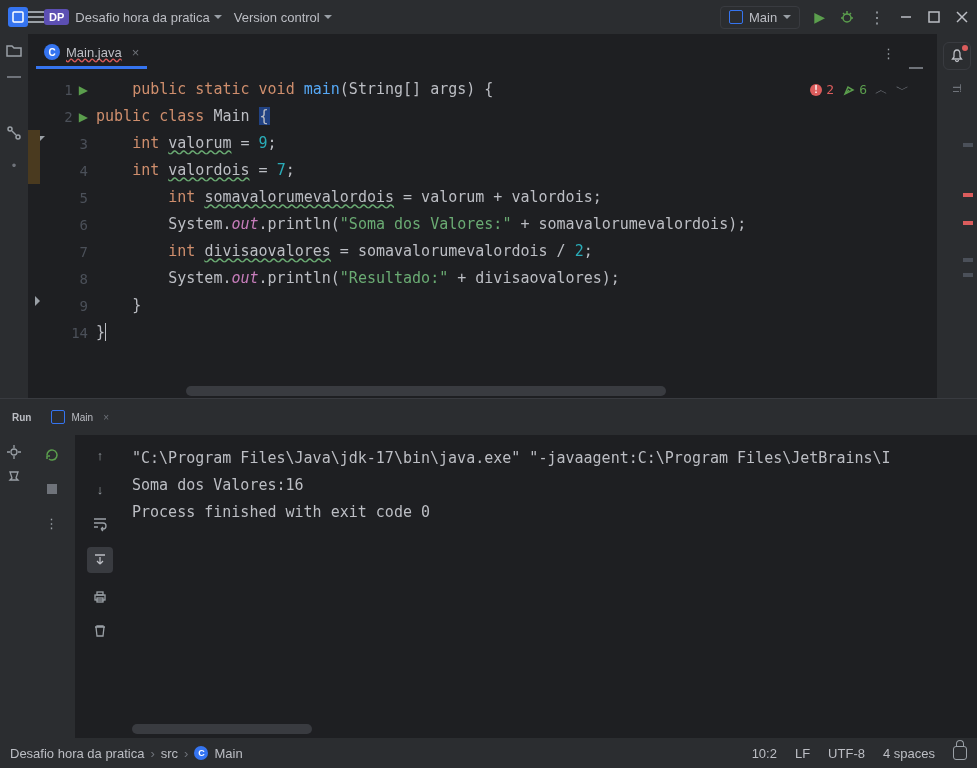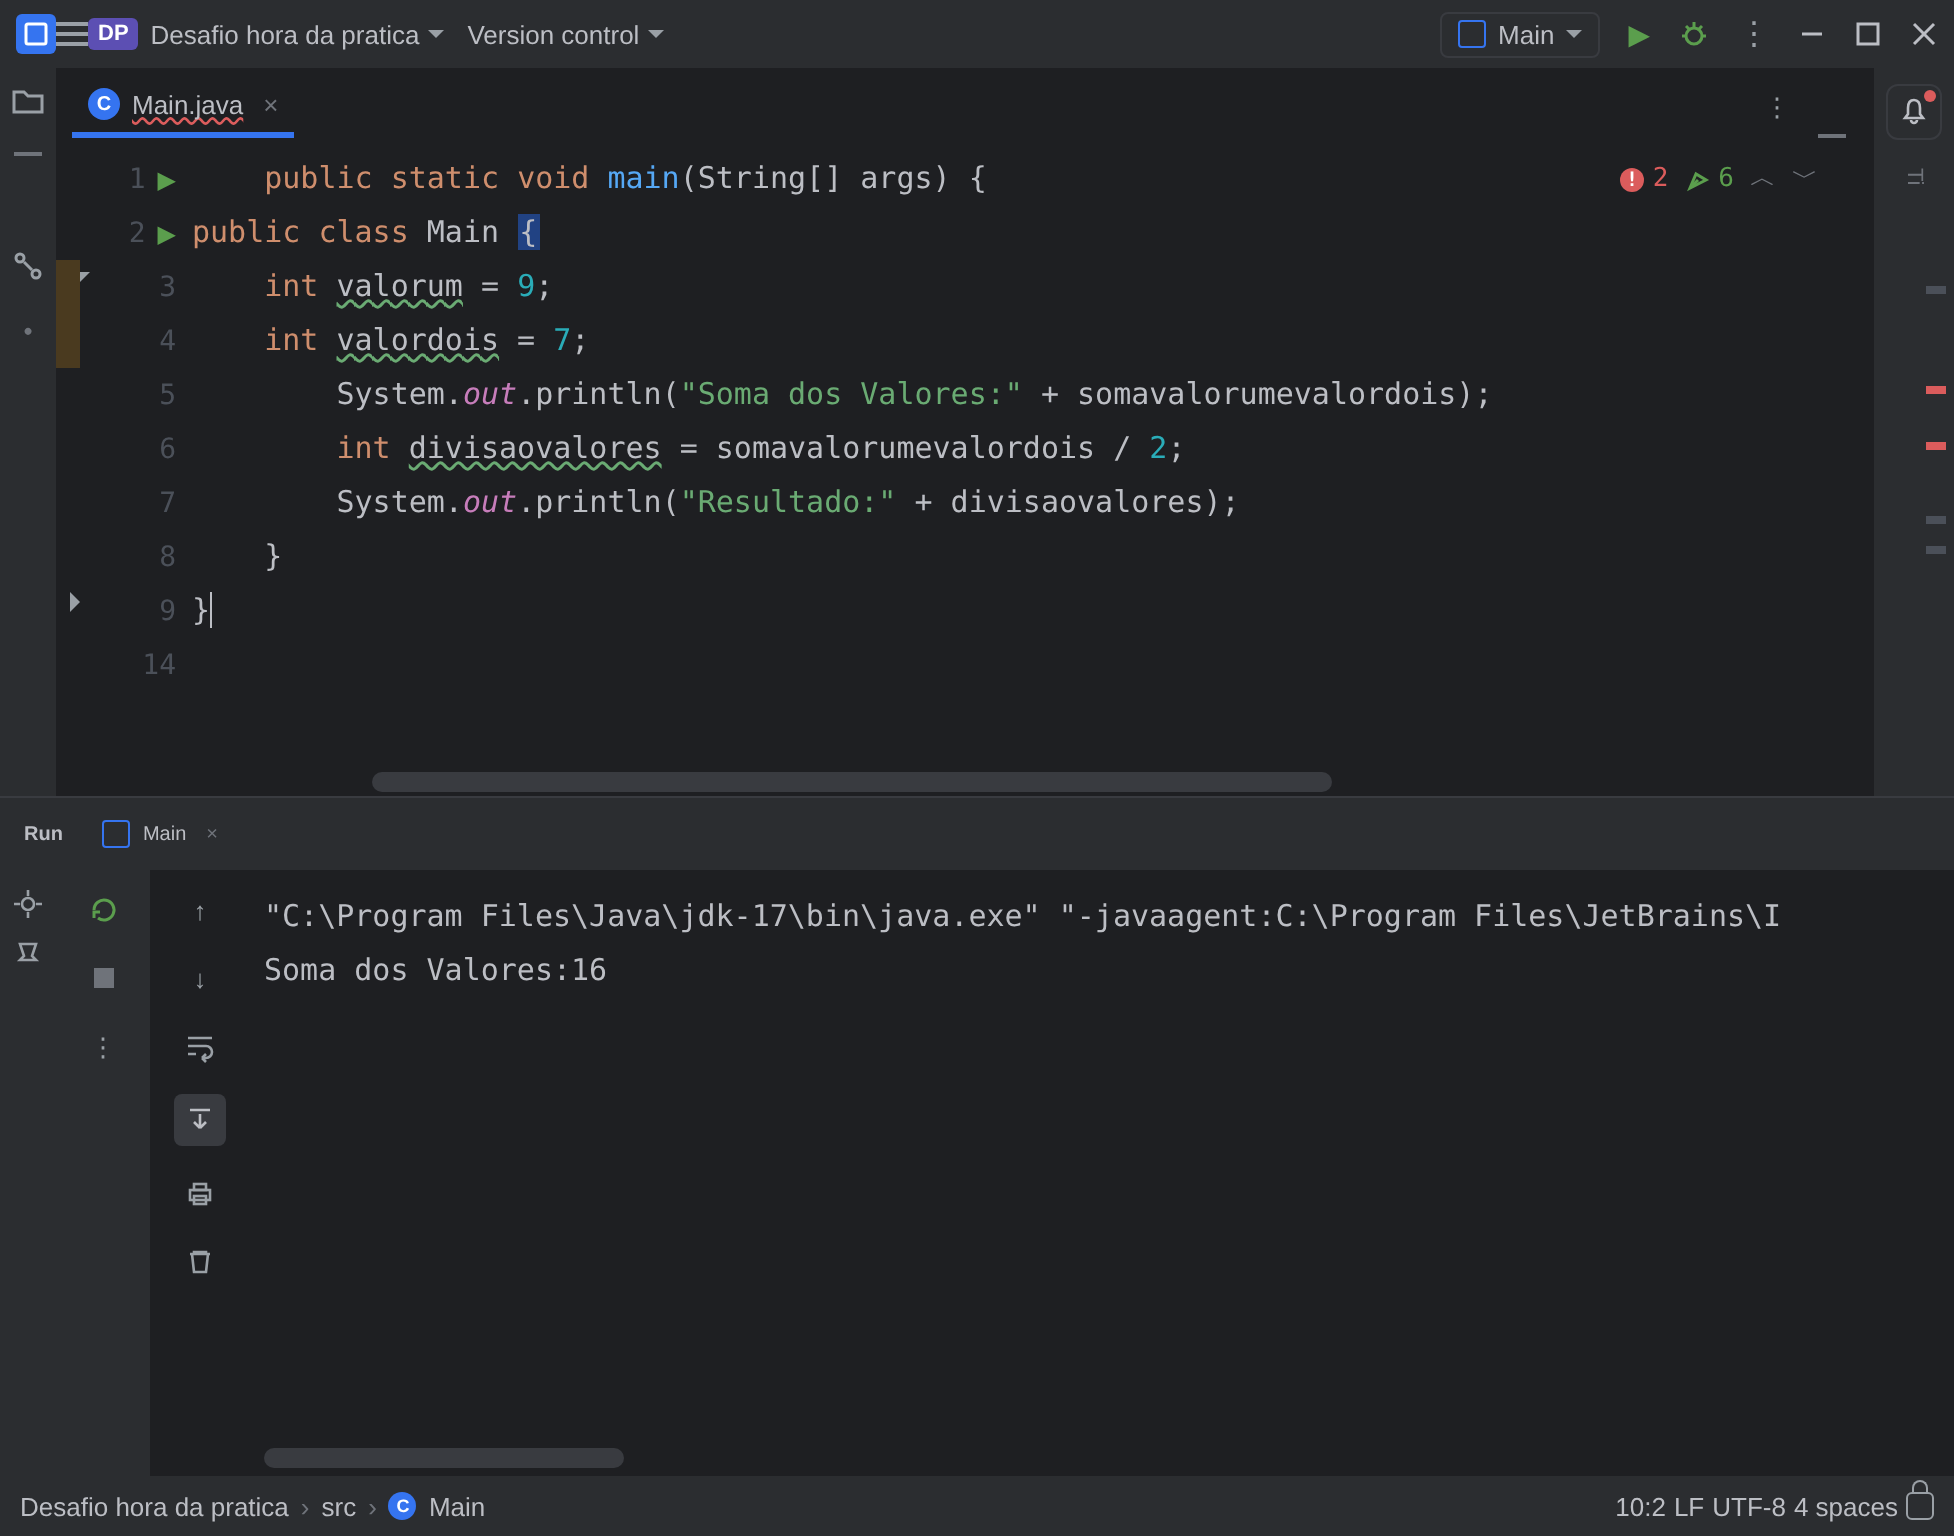--- a/index.html
+++ b/index.html
@@ -67,21 +67,21 @@
 .run-left{width:28px;background:#2b2d30}
 .run-tools{width:48px;background:#2b2d30;display:flex;flex-direction:column;align-items:center;padding-top:10px;gap:14px;border-right:1px solid #1e1f22}
 .tool-ic{width:20px;height:20px;color:#9aa0a6;cursor:pointer;display:flex;align-items:center;justify-content:center}
 .run-tools2{width:48px;display:flex;flex-direction:column;align-items:center;padding-top:10px;gap:14px}
 .console{flex:1;padding:10px 8px;font-family:'Consolas',monospace;font-size:15px;line-height:27px;overflow:hidden;position:relative}
 .console-line{white-space:pre;color:#bcbec4}
 .console-scroll{position:absolute;bottom:4px;left:8px;width:180px;height:10px;background:#393b40;border-radius:5px}
 .statusbar{height:30px;background:#2b2d30;display:flex;align-items:center;padding:0 10px;font-size:13px;gap:8px}
 .crumb{display:flex;align-items:center;gap:6px}
 .crumb-sep{color:#6f737a}
-.sb-right{margin-left:auto;display:flex;align-items:center;gap:4px}
+.sb-right{margin-left:auto;display:flex;align-items:center;gap:18px}
 .lock-ic{width:14px;height:14px;border:1.5px solid #9aa0a6;border-radius:3px;position:relative}
 .lock-ic:before{content:'';position:absolute;top:-7px;left:2px;width:6px;height:6px;border:1.5px solid #9aa0a6;border-bottom:none;border-radius:6px 6px 0 0}
 .tfile-ic{width:14px;height:14px;border:1px solid #9aa0a6;border-radius:2px}
 svg{display:block}
 .highlight-line{position:absolute;left:0;width:12px;height:27px;background:#4a3a1f}
 </style>
 </head>
 <body>
 
 <div class="titlebar">
@@ -220,20 +220,21 @@
               </svg>
               <span>6</span>
             </span>
           <span class="nav-ar">︿</span>
           <span class="nav-ar">﹀</span>
         </div>
         <div class="cline">    <span class="kw">public</span> <span class="kw">static</span> <span class="kw">void</span> <span class="mth">main</span><span class="pun">(String[] args) {</span></div>
         <div class="cline"><span class="kw">public</span> <span class="kw">class</span> <span class="cls">Main</span> <span class="cursor-box">{</span></div>
         <div class="cline">    <span class="kw">int</span> <span class="err-squiggle">valorum</span><span> = </span><span class="num">9</span><span>;</span></div>
         <div class="cline">    <span class="kw">int</span> <span class="err-squiggle">valordois</span><span> = </span><span class="num">7</span><span>;</span></div>
+        <div class="cline">        <span class="kw">int</span> <span class="err-squiggle">somavalorumevalordois</span><span> = valorum + valordois;</span></div>
         <div class="cline">        <span>System.</span><span class="fld">out</span><span>.</span><span class="mth" style="color:#bcbec4">println</span><span>(</span><span class="str">"Soma dos Valores:"</span><span> + somavalorumevalordois);</span></div>
         <div class="cline">        <span class="kw">int</span> <span class="err-squiggle">divisaovalores</span><span> = somavalorumevalordois / </span><span class="num">2</span><span>;</span></div>
         <div class="cline">        <span>System.</span><span class="fld">out</span><span>.</span><span class="mth" style="color:#bcbec4">println</span><span>(</span><span class="str">"Resultado:"</span><span> + divisaovalores);</span></div>
         <div class="cline">    <span>}</span></div>
         <div class="cline"><span>}</span><span style="border-left:1px solid #bcbec4;height:20px"></span></div>
       </div>
     </div>
     <div class="hscroll">
         <div class="hscroll-thumb"></div>
       </div>
@@ -314,20 +315,21 @@
       <span class="tool-ic">
           <svg width="18" height="18" viewBox="0 0 18 18">
             <path d="M4 5h10M6 5V4h6v1M5 5l1 9h6l1-9" fill="none" stroke="#9aa0a6" stroke-width="1.3"></path>
           </svg>
         </span>
     </div>
     <div class="console">
       <div class="console-line">"C:\Program Files\Java\jdk-17\bin\java.exe" "-javaagent:C:\Program Files\JetBrains\I</div>
       <div class="console-line">Soma dos Valores:16</div>
       <div class="console-line"></div>
+      <div class="console-line">Process finished with exit code 0</div>
       <div class="console-scroll"></div>
     </div>
   </div>
 </div>
 
 <div class="statusbar">
   <div class="crumb">
     <span>Desafio hora da pratica</span>
     <span class="crumb-sep">›</span>
     <span>src</span>

